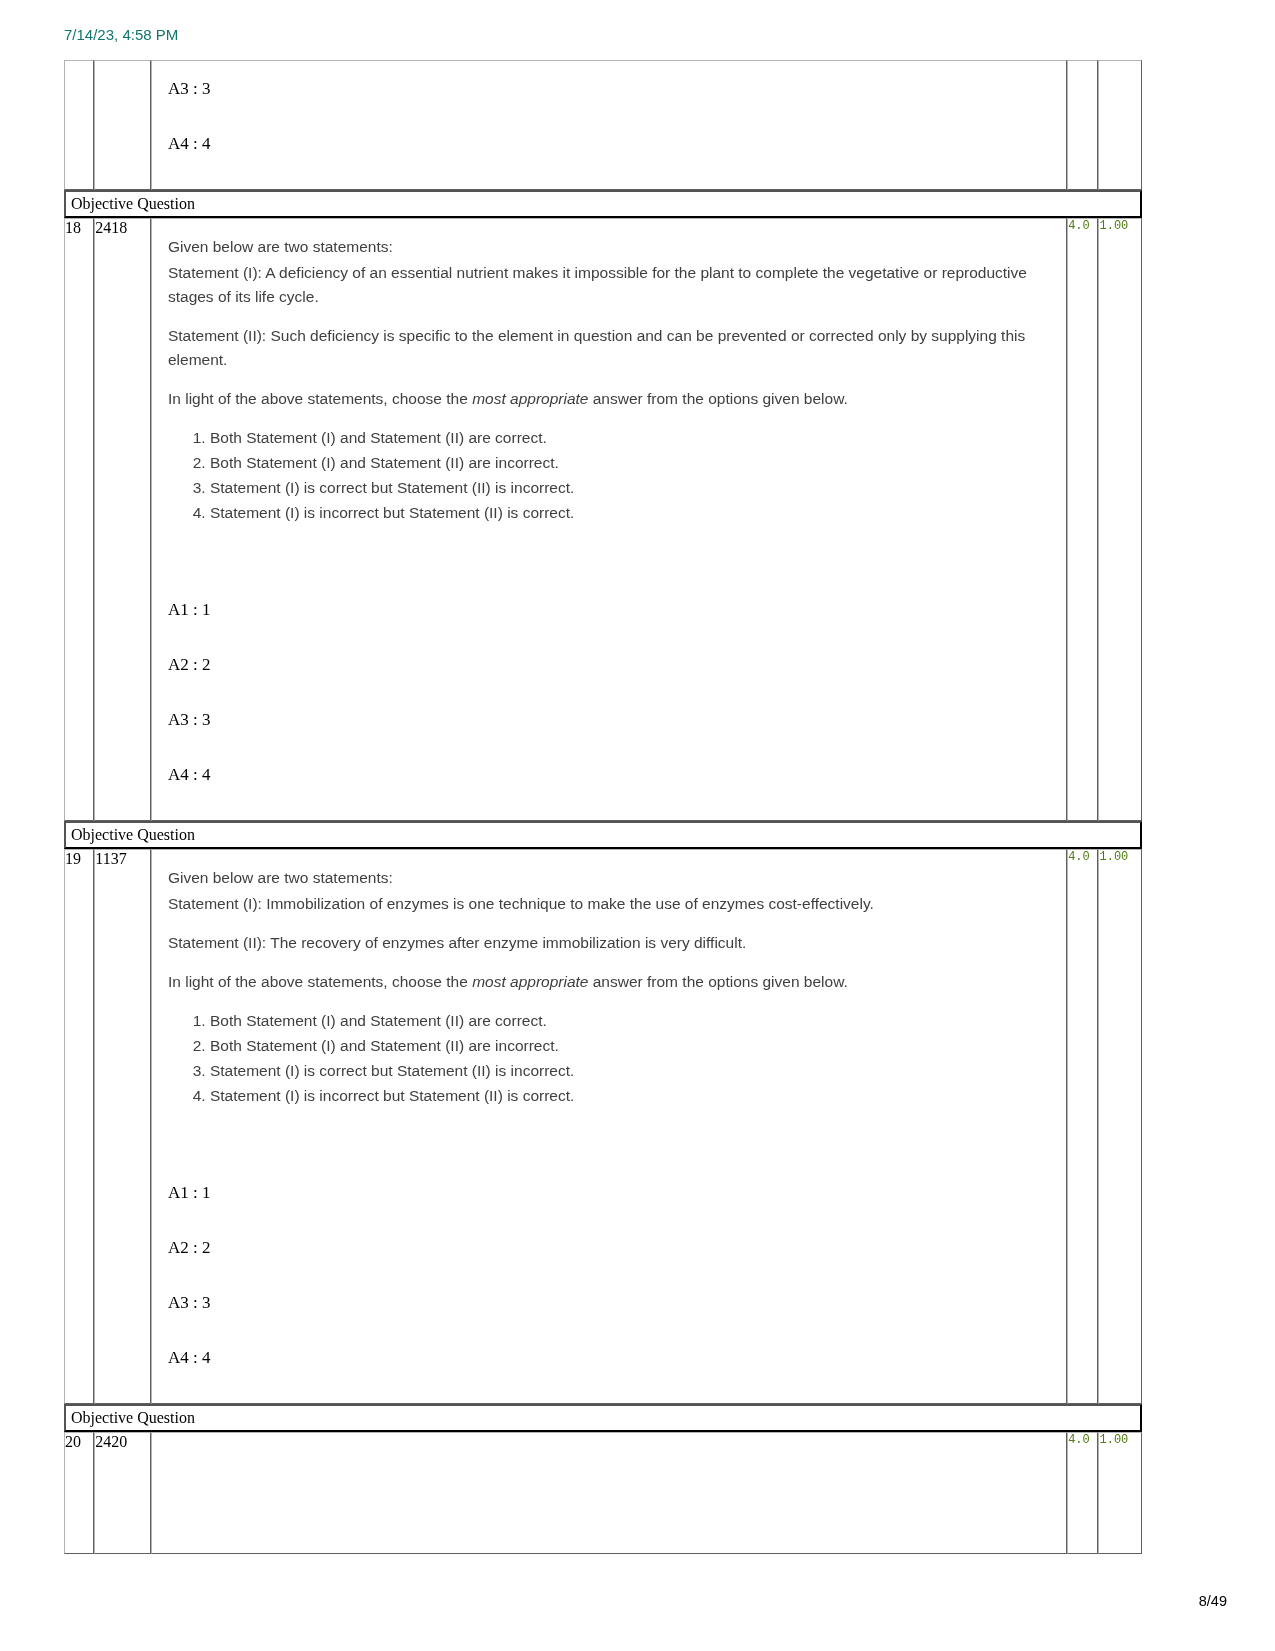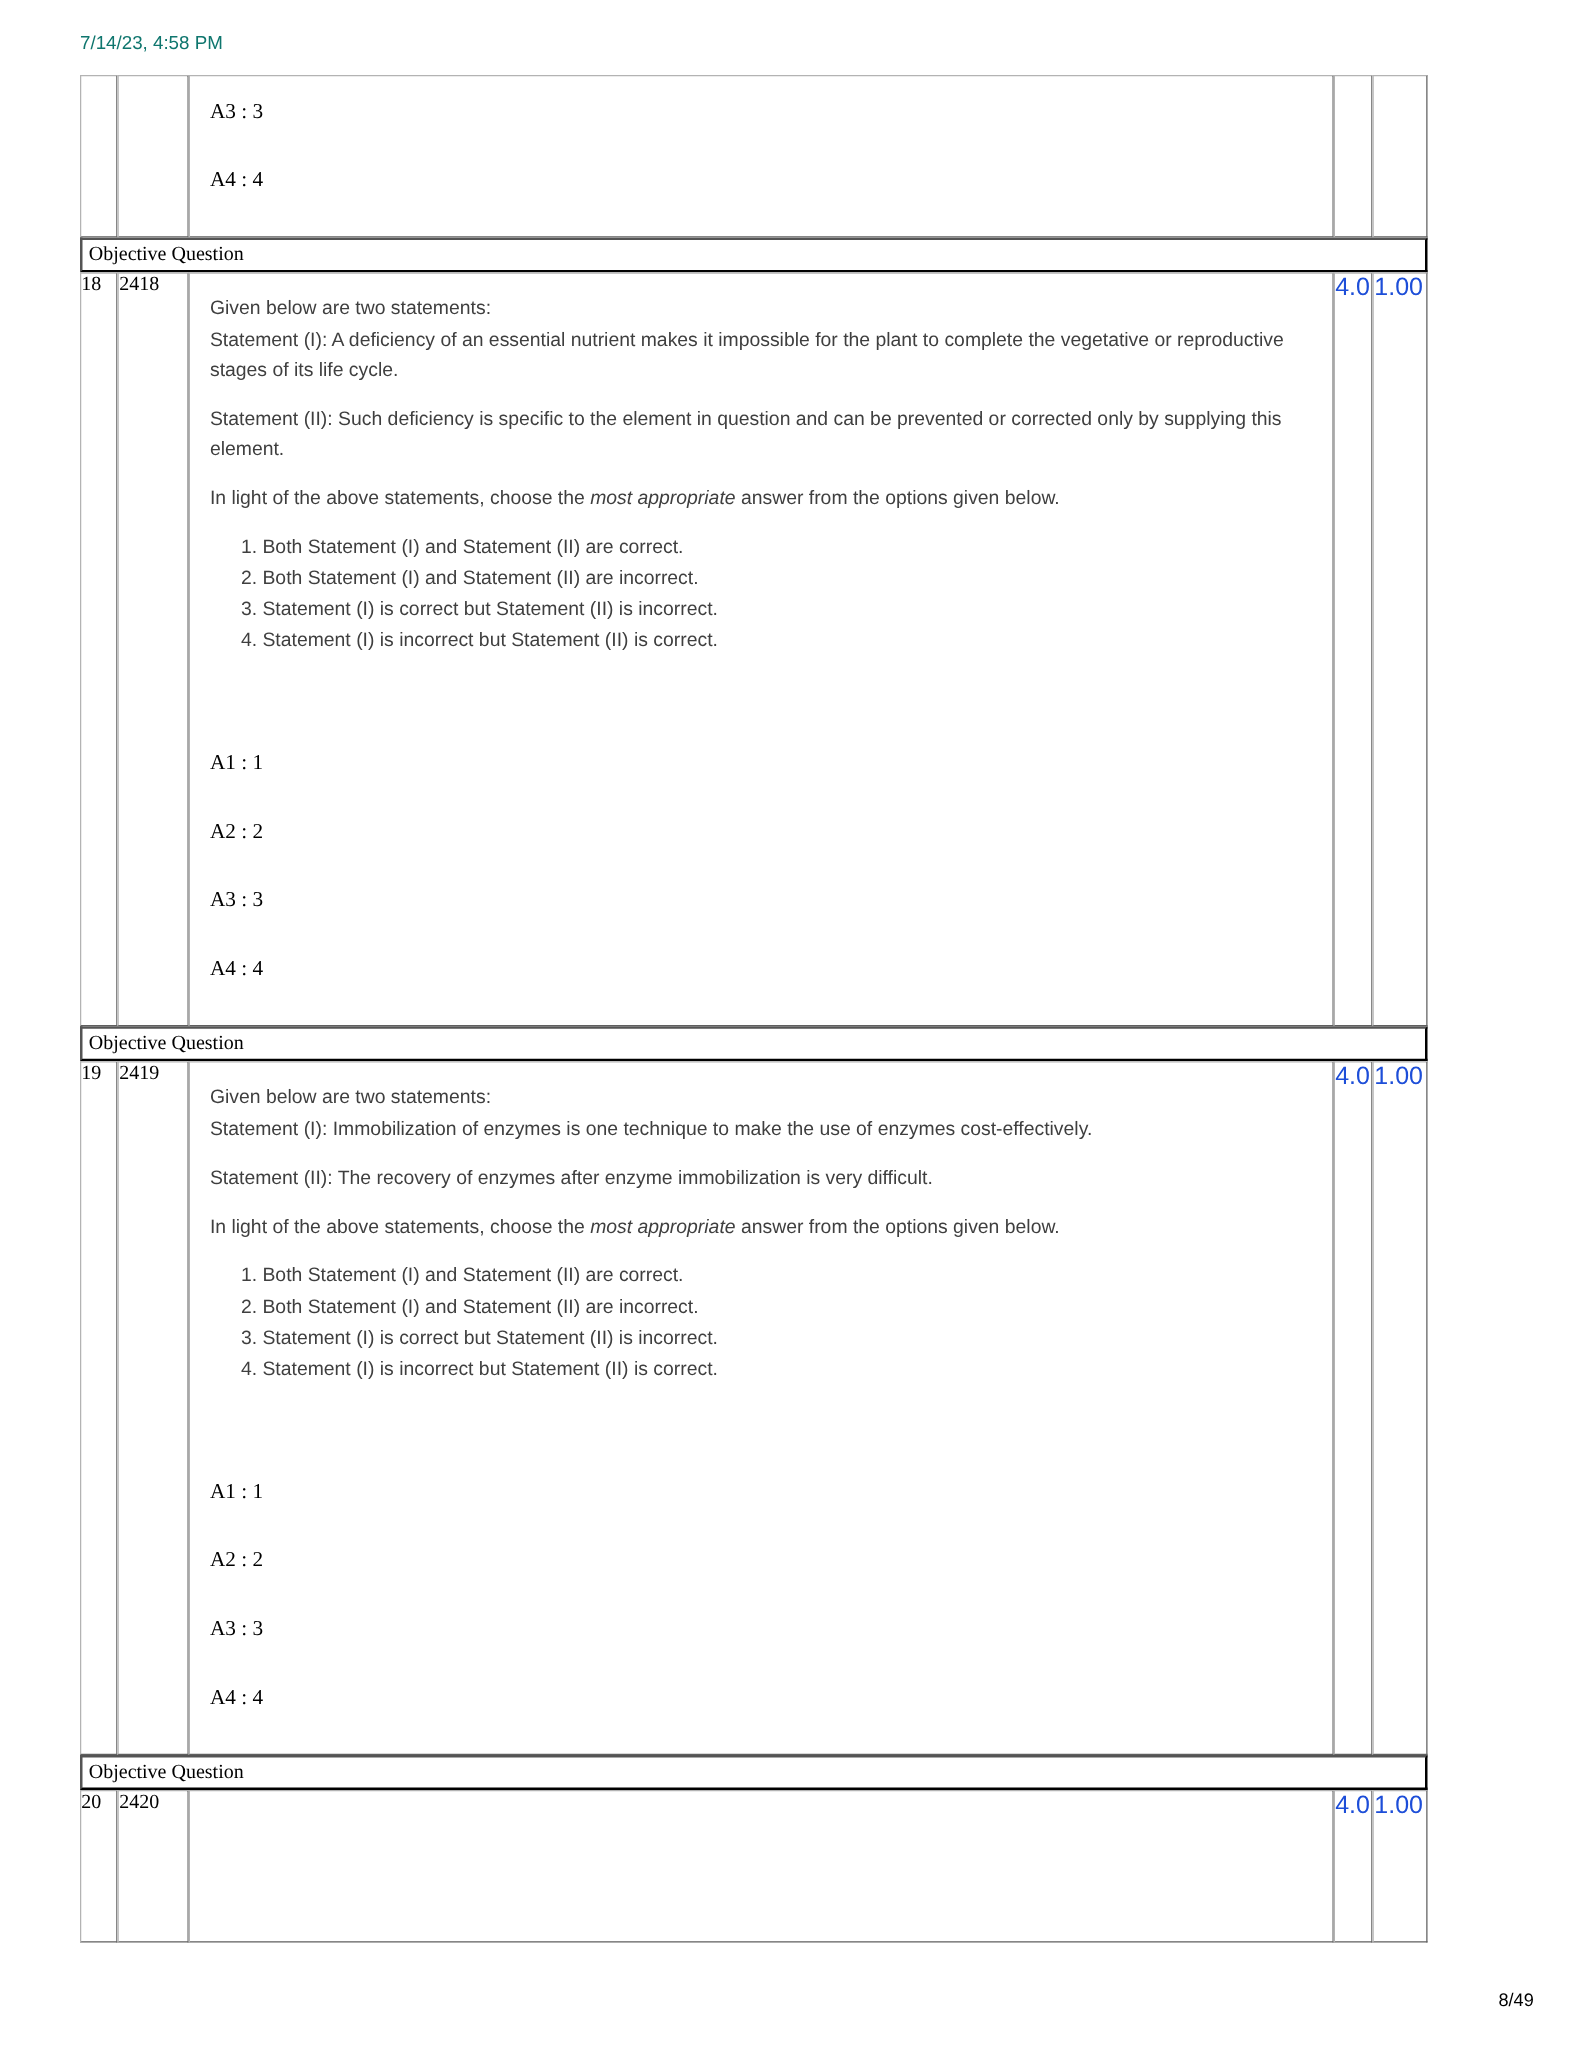--- a/index.html
+++ b/index.html
@@ -85,23 +85,23 @@
   col.c-neg   { width: 43px; }
 
   td.qno, td.qid {
     font-family: "Liberation Serif", "DejaVu Serif", serif;
     font-size: 16px;
     color: #000;
     padding: 3px 4px 0 5px;
     white-space: nowrap;
   }
   td.mark, td.neg {
-    font-family: Liberation Sans, sans-serif;
-    font-size: 20px;
-    color: #1d4ed8;
+    font-family: Liberation Mono, monospace;
+    font-size: 12px;
+    color: #4d7c0f;
     padding: 3px 4px 0 4px;
     white-space: nowrap;
   }
   td.body {
     padding: 0;
   }
 
   
   tr.sep td {
     border: 2px solid #000000;
@@ -223,21 +223,21 @@
         <td class="mark">4.0</td>
         <td class="neg">1.00</td>
       </tr>
 
       <tr class="sep">
         <td colspan="5">Objective Question</td>
       </tr>
 
       <tr>
         <td class="qno">19</td>
-        <td class="qid">2419</td>
+        <td class="qid">1137</td>
         <td class="body">
           <div class="qbody">
             <p class="tight">Given below are two statements:</p>
             <p>Statement (I):  Immobilization of enzymes is one technique to make the use of enzymes cost-effectively.</p>
             <p>Statement (II):  The recovery of enzymes after enzyme immobilization is very difficult.</p>
             <p><span>In light of the above statements, choose the </span><em>most appropriate</em><span> answer from the options given below.</span></p>
             <ol class="opts">
               <li>Both Statement (I) and Statement (II) are correct.</li>
               <li>Both Statement (I) and Statement (II) are incorrect.</li>
               <li>Statement (I) is correct but Statement (II) is incorrect.</li>

